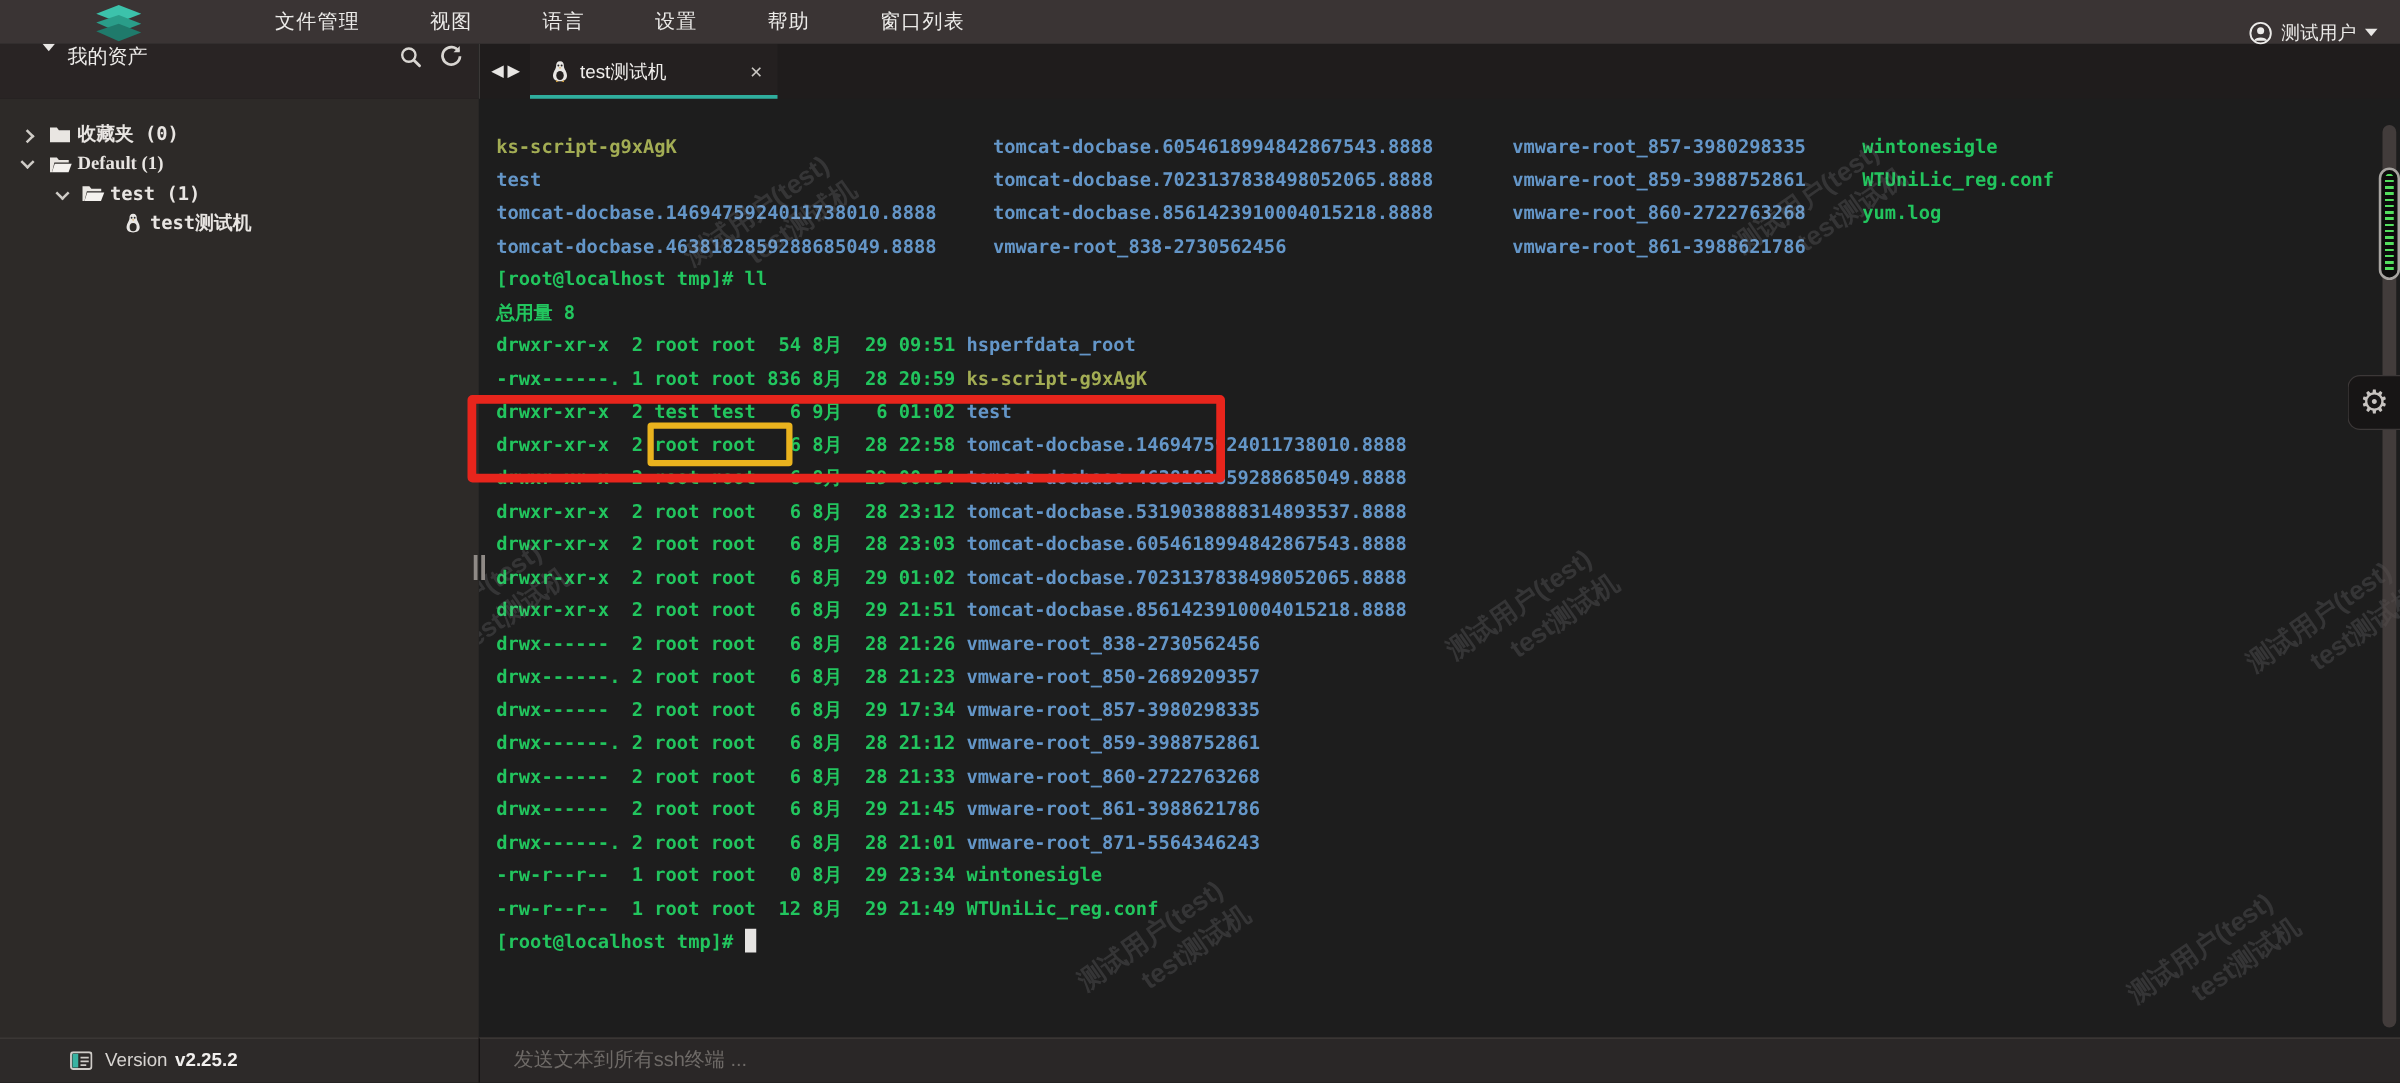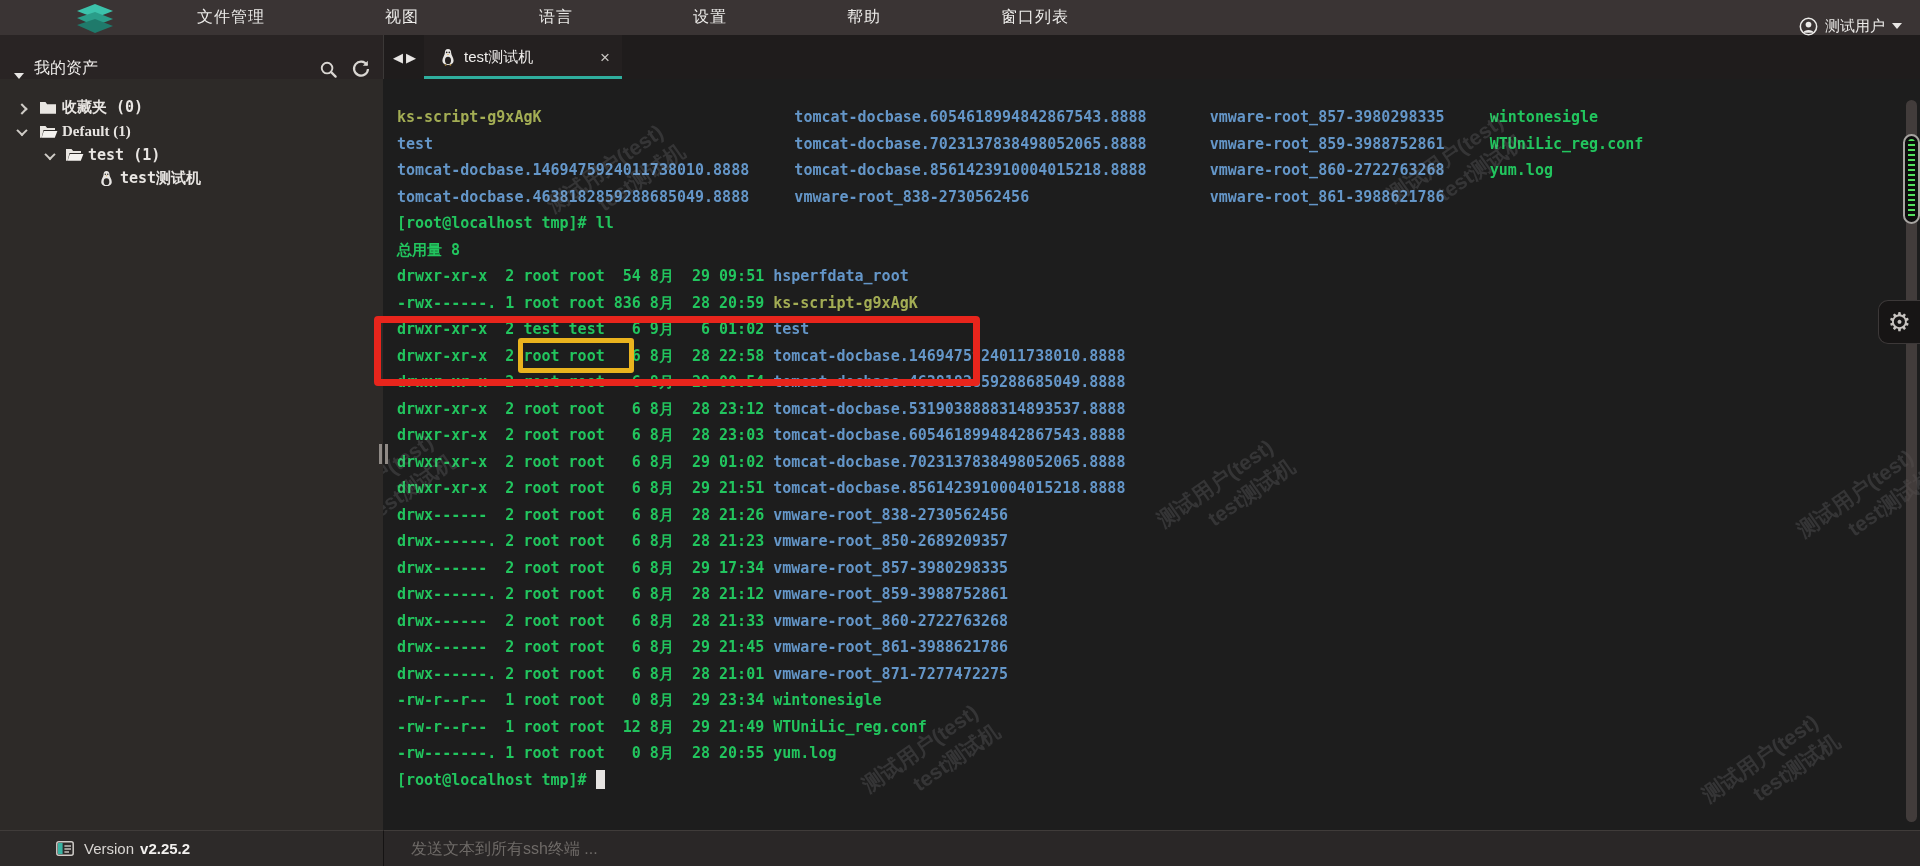--- a/index.html
+++ b/index.html
@@ -3,30 +3,30 @@
 <meta charset="utf-8">
 <style>
   * { margin:0; padding:0; box-sizing:border-box; }
   html,body { width:1920px; height:866px; overflow:hidden; background:#1d1d1d;
               font-family:"Liberation Sans", sans-serif; }
 
   
   #menubar { position:absolute; left:0; top:0; width:1920px; height:35px;
              background:#3a3434; display:flex; align-items:center; z-index:30; }
   #logo { margin-left:72px; width:50px; height:30px; display:flex; align-items:center; }
-  #menu-items { display:flex; gap:120px; margin-left:75px; }
+  #menu-items { display:flex; gap:56px; margin-left:98px; }
   .menu-item { color:#ecebe9; font-size:16px; letter-spacing:1px; cursor:default; }
   #user-menu { position:absolute; right:18px; top:0; height:52px; display:flex;
                align-items:center; gap:7px; color:#ecebe9; font-size:15px; }
   .caret-down { width:0; height:0; border-left:5px solid transparent;
                 border-right:5px solid transparent; border-top:6px solid #e8e6e4; }
 
   
   #sidebar-header { position:absolute; left:0; top:35px; width:383px; height:44px;
-                    background:#292424; display:flex; align-items:flex-end; z-index:20; }
+                    background:#292424; display:flex; align-items:flex-start; z-index:20;padding-left:20px; }
   #sidebar-header .caret-down { margin-left:14px; }
   #sidebar-title { color:#eceae8; font-size:16px; margin-left:10px; }
   #sidebar-tools { position:absolute; right:12px; display:flex; gap:13px; align-items:center; }
 
   #tabstrip { position:absolute; left:383px; top:35px; width:1537px; height:44px;
               background:#1f1c1c; border-left:1px solid #3b3837; display:flex;
               align-items:stretch; z-index:20; }
   #tab-arrows { display:flex; align-items:center; gap:3px; padding:0 8px 0 9px;
                 color:#e8e6e4; font-size:13px; font-family:"DejaVu Sans", sans-serif; }
   .tab { position:relative; width:198px; display:flex; align-items:center;
@@ -212,24 +212,23 @@
       <div class="tline"><span class="c-w">drwxr-xr-x  2 root root   6 8月  28 23:12 </span><span class="c-b">tomcat-docbase.5319038888314893537.8888</span></div>
       <div class="tline"><span class="c-w">drwxr-xr-x  2 root root   6 8月  28 23:03 </span><span class="c-b">tomcat-docbase.6054618994842867543.8888</span></div>
       <div class="tline"><span class="c-w">drwxr-xr-x  2 root root   6 8月  29 01:02 </span><span class="c-b">tomcat-docbase.7023137838498052065.8888</span></div>
       <div class="tline"><span class="c-w">drwxr-xr-x  2 root root   6 8月  29 21:51 </span><span class="c-b">tomcat-docbase.8561423910004015218.8888</span></div>
       <div class="tline"><span class="c-w">drwx------  2 root root   6 8月  28 21:26 </span><span class="c-b">vmware-root_838-2730562456</span></div>
       <div class="tline"><span class="c-w">drwx------. 2 root root   6 8月  28 21:23 </span><span class="c-b">vmware-root_850-2689209357</span></div>
       <div class="tline"><span class="c-w">drwx------  2 root root   6 8月  29 17:34 </span><span class="c-b">vmware-root_857-3980298335</span></div>
       <div class="tline"><span class="c-w">drwx------. 2 root root   6 8月  28 21:12 </span><span class="c-b">vmware-root_859-3988752861</span></div>
       <div class="tline"><span class="c-w">drwx------  2 root root   6 8月  28 21:33 </span><span class="c-b">vmware-root_860-2722763268</span></div>
       <div class="tline"><span class="c-w">drwx------  2 root root   6 8月  29 21:45 </span><span class="c-b">vmware-root_861-3988621786</span></div>
-      <div class="tline"><span class="c-w">drwx------. 2 root root   6 8月  28 21:01 </span><span class="c-b">vmware-root_871-7277472275</span></div>
+      <div class="tline"><span class="c-w">drwx------. 2 root root   6 8月  28 21:01 </span><span class="c-b">vmware-root_871-5564346243</span></div>
       <div class="tline"><span class="c-w">-rw-r--r--  1 root root   0 8月  29 23:34 </span><span class="c-w">wintonesigle</span></div>
       <div class="tline"><span class="c-w">-rw-r--r--  1 root root  12 8月  29 21:49 </span><span class="c-w">WTUniLic_reg.conf</span></div>
-      <div class="tline"><span class="c-w">-rw-------. 1 root root   0 8月  28 20:55 </span><span class="c-w">yum.log</span></div>
       <div class="tline"><span class="c-w">[root@localhost tmp]# </span><span id="cursor"></span></div>
     </div>
   <div id="wm-layer">
       <div class="wm" style="left: 162px; top: 71px;">
         <div>测试用户(test)</div>
         <div>test测试机</div>
       </div>
       <div class="wm" style="left: 1002px; top: 61px;">
         <div>测试用户(test)</div>
         <div>test测试机</div>

